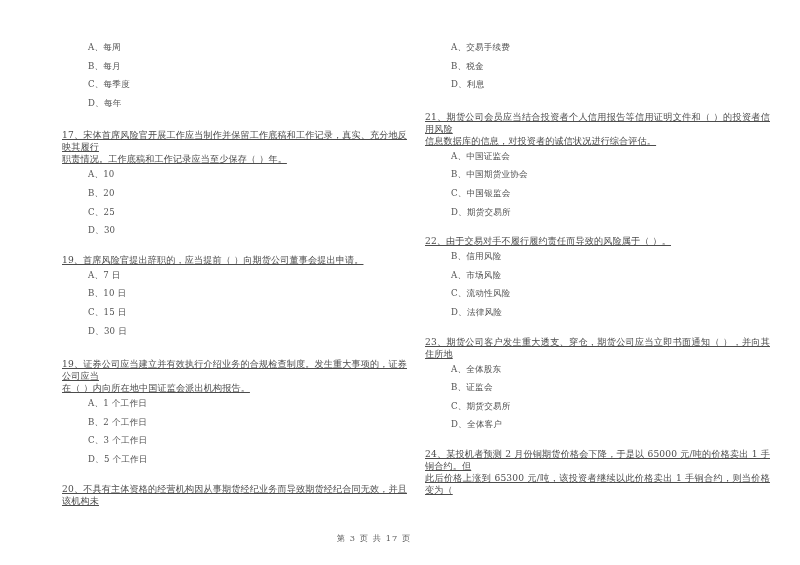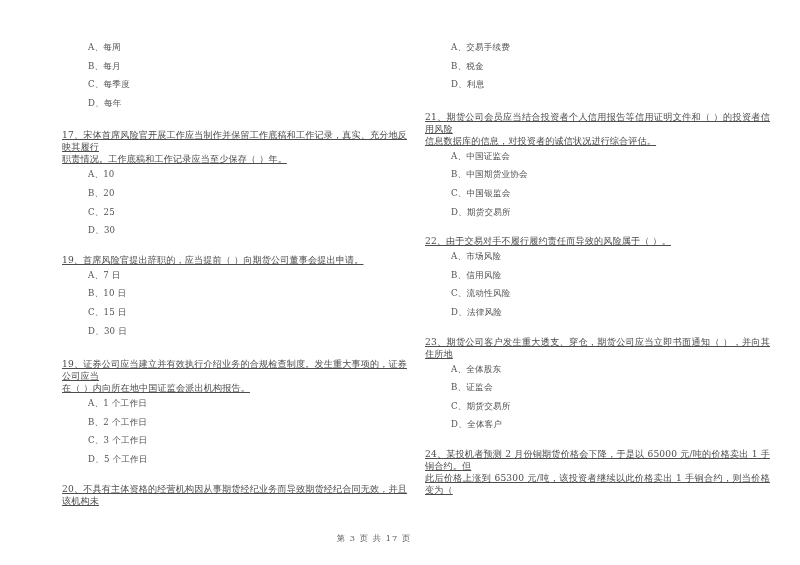--- a/index.html
+++ b/index.html
@@ -162,22 +162,22 @@
           <li class="opt">C、中国银监会</li>
           <li class="opt">D、期货交易所</li>
         </ul>
       </div>
 
       <div class="spacer-sm"></div>
 
       <div class="q">
         <p class="q-stem">22、由于交易对手不履行履约责任而导致的风险属于（    ）。</p>
         <ul class="opts">
+          <li class="opt">B、信用风险</li>
           <li class="opt">A、市场风险</li>
-          <li class="opt">B、信用风险</li>
           <li class="opt">C、流动性风险</li>
           <li class="opt">D、法律风险</li>
         </ul>
       </div>
 
       <div class="spacer-sm"></div>
 
       <div class="q">
         <p class="q-stem">23、期货公司客户发生重大透支、穿仓，期货公司应当立即书面通知（    ），并向其住所地</p>
         <ul class="opts">

